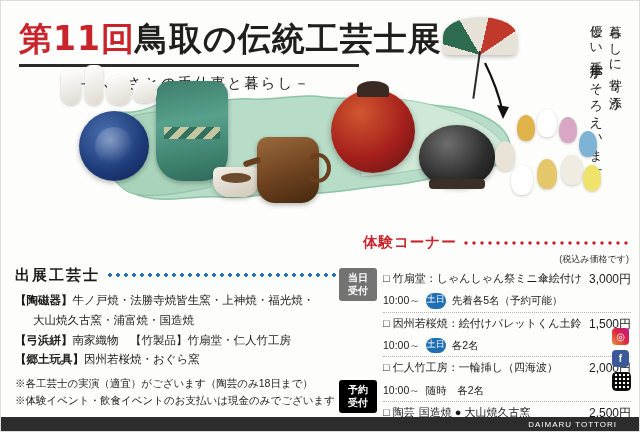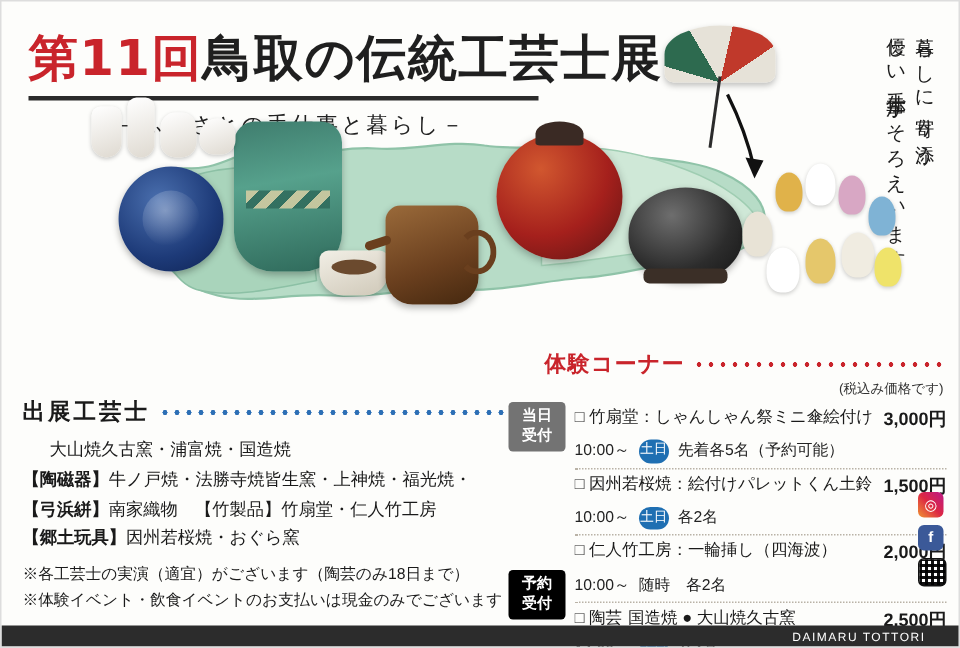--- a/index.html
+++ b/index.html
@@ -217,21 +217,21 @@
     text-align:right;font-size:9px;color:#333;margin:1px 2px 2px 0;
   }
   .exp-list{position:relative;padding-left:44px;}
   .exp-item{
     border-bottom:1px dotted #b9b2a6;
     padding:3px 0 3px 0;
     font-size:11px;color:#1a1a1a;line-height:1.45;
   }
   .exp-line1{display:flex;justify-content:space-between;align-items:flex-start;gap:4px;}
   .exp-name{white-space:nowrap;overflow:hidden;}
-  .exp-price{font-weight:bold;font-size:12px;white-space:nowrap;}
+  .exp-price{font-weight:normal;font-size:12px;white-space:nowrap;}
   .exp-line2{display:flex;gap:6px;font-size:10.5px;color:#222;margin-top:5px;}
   .pill{
     display:inline-block;background:#1f6fb2;color:#fff;border-radius:8px;
     font-size:9px;padding:0 1px;line-height:13px;vertical-align:1px;
   }
   .badge{
     position:absolute;left:0;width:38px;
     border-radius:3px;color:#fff;font-size:10px;font-weight:bold;
     text-align:center;padding:4px 0;line-height:1.25;
   }
@@ -330,25 +330,25 @@
         <div class="toy t8"></div>
         <div class="toy t9"></div>
     </div>
   </div>
 
   <div class="left-block">
     <div class="exhibitors-head">
       <span>出展工芸士</span>
       <span class="dotline"></span>
     </div>
+    <div class="row">
+      <span class="cat">【陶磁器】</span><span>牛ノ戸焼・法勝寺焼皆生窯・上神焼・福光焼・</span>
+    </div>
     <div class="row" style="padding-left:18px;">
       <span>大山焼久古窯・浦富焼・国造焼</span>
-    </div>
-    <div class="row">
-      <span class="cat">【陶磁器】</span><span>牛ノ戸焼・法勝寺焼皆生窯・上神焼・福光焼・</span>
     </div>
     <div class="row">
       <span class="cat">【弓浜絣】</span><span>南家織物　【竹製品】竹扇堂・仁人竹工房</span>
     </div>
     <div class="row">
       <span class="cat">【郷土玩具】</span><span>因州若桜焼・おぐら窯</span>
     </div>
     <div class="note">※各工芸士の実演（適宜）がございます（陶芸のみ18日まで）</div>
     <div class="note" style="margin-top:1px">※体験イベント・飲食イベントのお支払いは現金のみでございます</div>
   </div>

